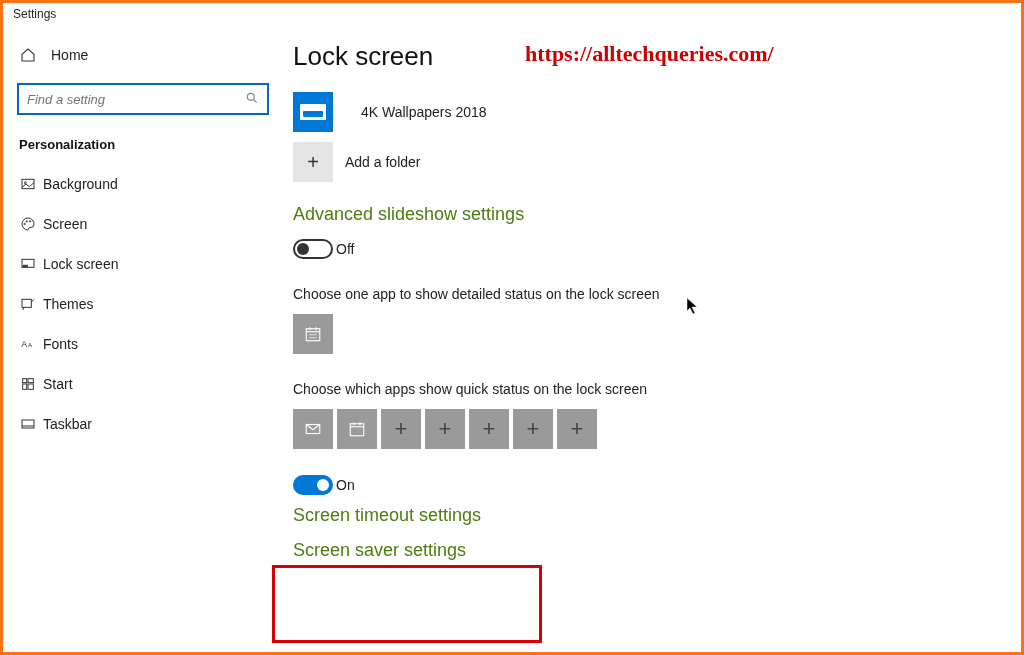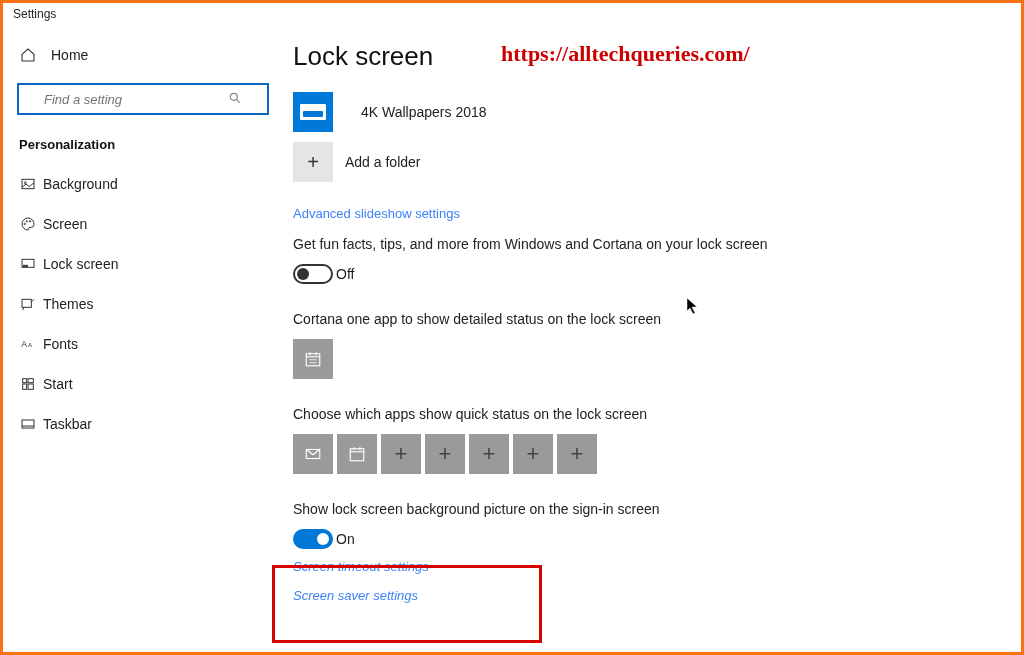--- a/index.html
+++ b/index.html
@@ -4,53 +4,53 @@
 <style>
   * { box-sizing: border-box; margin: 0; padding: 0; font-family: "Segoe UI", Arial, sans-serif; }
   body { width: 1024px; height: 655px; background: #fff; position: relative; overflow: hidden; }
   .window { width: 1024px; height: 655px; border: 3px solid #f97316; background: #fff; position: relative; }
   .titlebar { height: 26px; padding: 4px 10px; font-size: 12px; color: #222; }
   .content { display: flex; height: calc(100% - 26px); }
   .sidebar { width: 270px; padding: 8px 0 8px 10px; }
   .home-row { display: flex; gap: 14px; padding: 10px 6px; cursor: pointer; }
   .home-row .icon { width: 18px; text-align: center; }
   .home-row span.label { font-size: 14px; color: #222; }
-  .search-box { margin: 6px 4px 14px 4px; width: 252px; height: 32px; border: 2px solid #0a66c2; display: flex; align-items: center; padding: 0 25px; justify-content: space-between; }
+  .search-box { margin: 6px 4px 14px 4px; width: 252px; height: 32px; border: 2px solid #0a66c2; display: flex; align-items: center; padding: 0 8px; justify-content: space-between; }
   .search-box input { border: none; outline: none; font-size: 13px; color: #888; width: 210px; background: transparent; font-style: italic; }
   .search-box .sicon { color: #888; font-size: 13px; }
   .section-label { font-size: 13px; font-weight: 600; color: #111; padding: 8px 6px 12px 6px; }
   .nav-item { display: flex; align-items: center; gap: 6px; padding: 12px 6px; cursor: pointer; font-size: 14px; color: #222; }
   .nav-item .icon { width: 18px; display: inline-flex; justify-content: center; align-items: center; }
   .nav-item svg { width: 16px; height: 16px; }
   .main { flex: 1; padding: 12px 20px 10px 20px; overflow: hidden; position: relative; }
   .page-title { font-size: 26px; font-weight: 350; color: #111; margin-bottom: 20px; }
-  .watermark { position: absolute; top: 38px; left: 498px; color: #cc0000; font-family: "Times New Roman", serif; font-weight: bold; font-size: 22px; }
+  .watermark { position: absolute; top: 38px; left: 522px; color: #cc0000; font-family: "Times New Roman", serif; font-weight: bold; font-size: 22px; }
   .app-row { display: flex; align-items: center; gap: 28px; margin-bottom: 10px; }
   .app-tile { width: 40px; height: 40px; background: #0078d7; display: flex; align-items: center; justify-content: center; }
   .app-tile-inner { width: 26px; height: 16px; background: #fff; border-radius: 1px; position: relative; }
   .app-tile-inner::after { content: ""; position: absolute; bottom: 3px; left: 3px; width: 20px; height: 6px; background: #0078d7; border-radius: 1px; }
   .app-label { font-size: 14px; color: #222; }
   .add-tile { width: 40px; height: 40px; background: #e5e5e5; display: flex; align-items: center; justify-content: center; font-size: 20px; color: #333; }
   .folder-row { display: flex; align-items: center; gap: 12px; margin-bottom: 22px; }
-  .link { color: #3b82f6; font-size: 13px; cursor: pointer; display: inline-block; margin-bottom: 14px; }
+  .link { color: #4d7c0f; font-size: 18px; cursor: pointer; display: inline-block; margin-bottom: 14px; }
   .setting-text { font-size: 14px; color: #222; margin-bottom: 10px; line-height: 1.35; max-width: 480px; }
   .toggle-row { display: flex; align-items: center; gap: 3px; margin-bottom: 26px; }
   .toggle { width: 40px; height: 20px; border: 2px solid #333; border-radius: 10px; position: relative; cursor: pointer; background: #fff; }
   .toggle.off .knob { position: absolute; left: 2px; top: 2px; width: 12px; height: 12px; background: #333; border-radius: 50%; }
   .toggle.on { background: #0078d7; border-color: #0078d7; }
   .toggle.on .knob { position: absolute; right: 2px; top: 2px; width: 12px; height: 12px; background: #fff; border-radius: 50%; }
   .toggle-label { font-size: 14px; color: #222; }
   .tile-row { display: flex; gap: 4px; margin-bottom: 26px; }
   .gray-tile { width: 40px; height: 40px; background: #9a9a9a; display: flex; align-items: center; justify-content: center; color: #fff; cursor: pointer; }
   .gray-tile svg { width: 18px; height: 18px; fill: #fff; }
   .plus { font-size: 22px; color: #444; font-weight: 300; }
   .cursor { position: absolute; top: 268px; left: 413px; font-size: 16px; color: #000; pointer-events: none; }
   .red-box { position: absolute; border: 3px solid #d80000; left: 269px; top: 562px; width: 270px; height: 78px; pointer-events: none; }
   .links-block { margin-top: -4px; }
-  .links-block .link { display: block; margin-bottom: 14px; font-style: italic; }
+  .links-block .link { display: block; margin-bottom: 14px; }
 </style>
 </head>
 <body>
 
 <div class="window">
   <div class="titlebar">Settings</div>
 
   <div class="content">
 
     <div class="sidebar">
@@ -155,29 +155,28 @@
         <div class="app-label">4K Wallpapers 2018</div>
       </div>
 
       <div class="folder-row">
         <div class="add-tile">+</div>
         <div class="app-label">Add a folder</div>
       </div>
 
       <a class="link">Advanced slideshow settings</a>
 
-      <div class="setting-text">Get fun facts, tips, and more from Windows and Cortana on your lock screen</div>
       <div class="toggle-row">
         <div class="toggle off">
             <div class="knob"></div>
           </div>
         <div class="toggle-label">Off</div>
       </div>
 
-      <div class="setting-text">Cortana one app to show detailed status on the lock screen</div>
+      <div class="setting-text">Choose one app to show detailed status on the lock screen</div>
       <div class="tile-row">
         <div class="gray-tile">
           <svg viewBox="0 0 24 24">
               <rect x="3" y="5" width="18" height="16" fill="none" stroke="#fff" stroke-width="1.5"></rect>
               <line x1="3" y1="9" x2="21" y2="9" stroke="#fff" stroke-width="1.5"></line>
               <line x1="8" y1="3" x2="8" y2="7" stroke="#fff" stroke-width="1.5"></line>
               <line x1="16" y1="3" x2="16" y2="7" stroke="#fff" stroke-width="1.5"></line>
               <line x1="7" y1="13" x2="17" y2="13" stroke="#fff"></line>
               <line x1="7" y1="17" x2="17" y2="17" stroke="#fff"></line>
             </svg>
@@ -210,21 +209,20 @@
             <span class="plus">+</span>
           </div>
         <div class="gray-tile">
             <span class="plus">+</span>
           </div>
         <div class="gray-tile">
             <span class="plus">+</span>
           </div>
       </div>
 
-      <div class="setting-text">Show lock screen background picture on the sign-in screen</div>
       <div class="toggle-row" style="margin-bottom:14px;">
         <div class="toggle on">
             <div class="knob"></div>
           </div>
         <div class="toggle-label">On</div>
       </div>
 
       <div class="links-block">
         <a class="link">Screen timeout settings</a>
         <a class="link">Screen saver settings</a>

